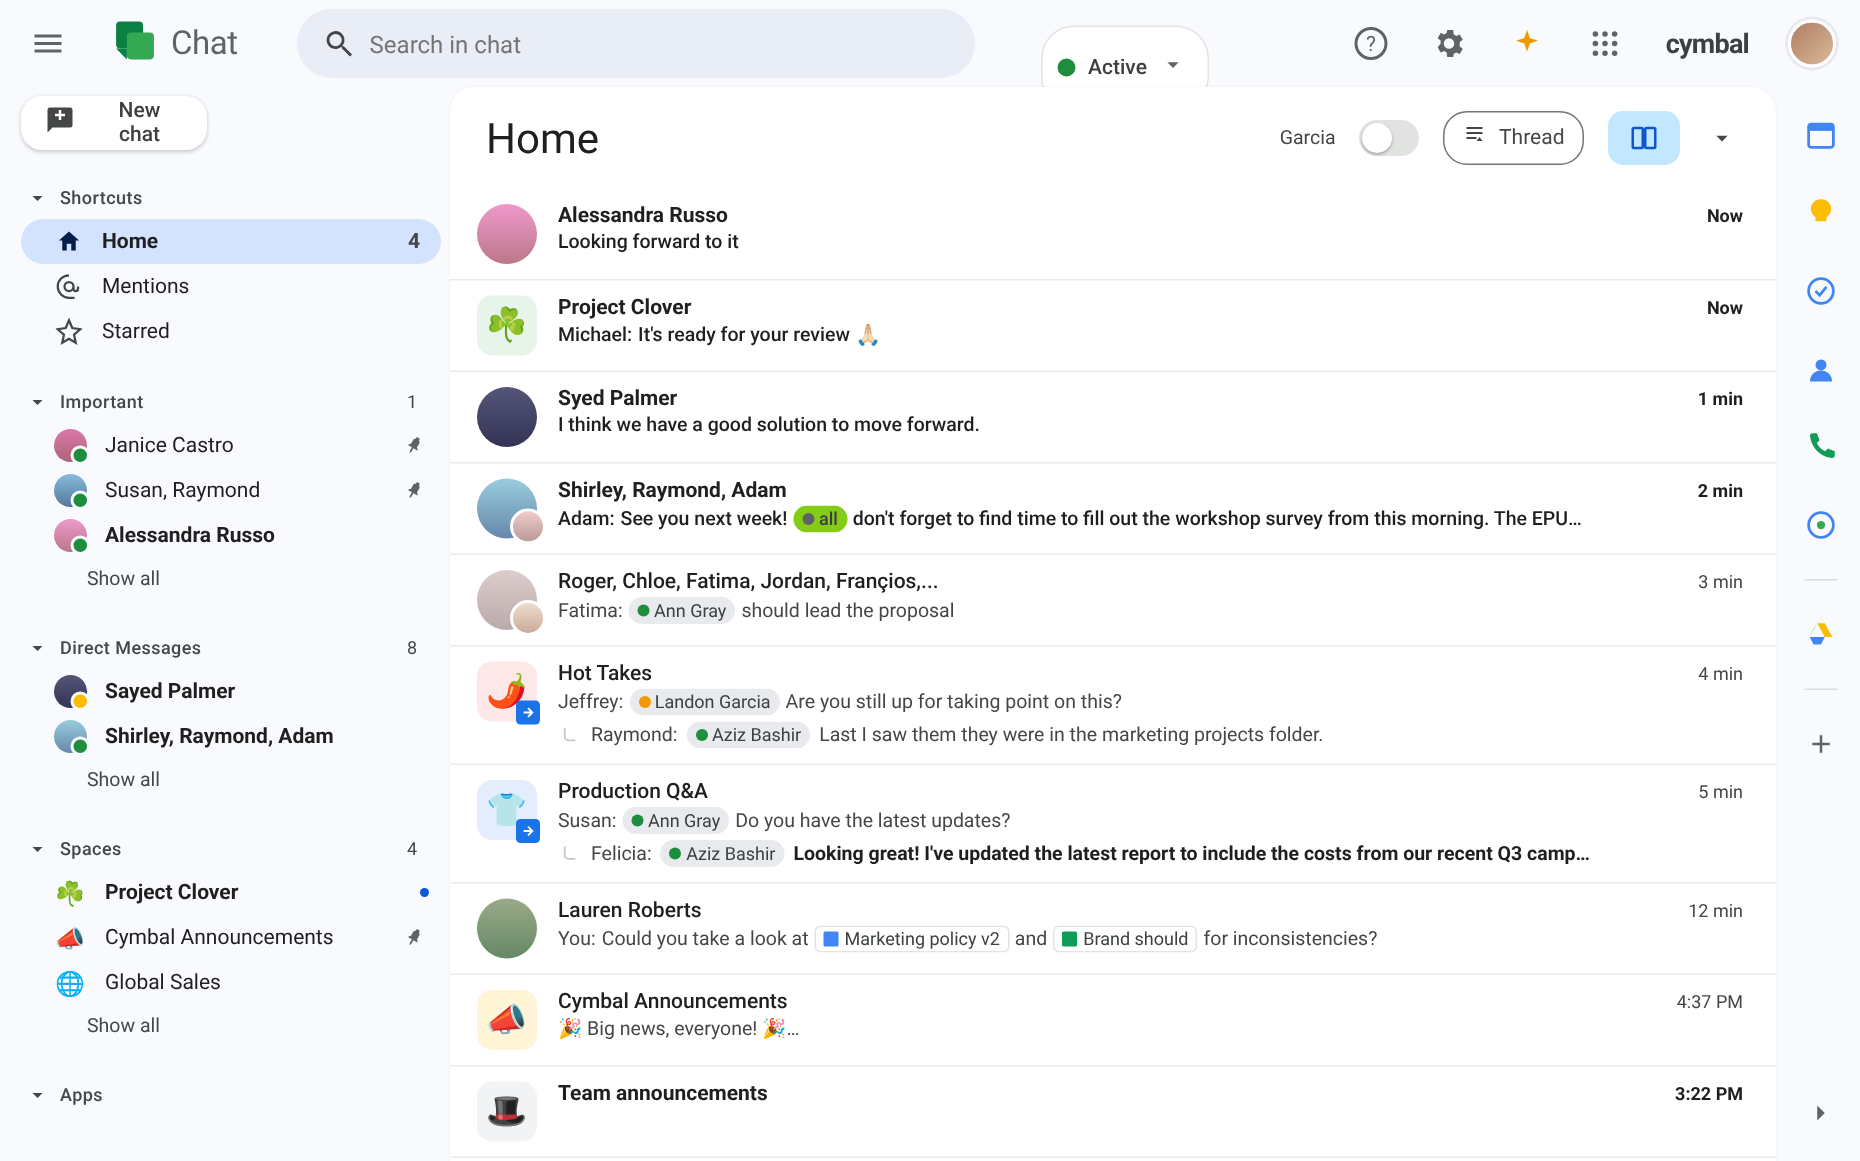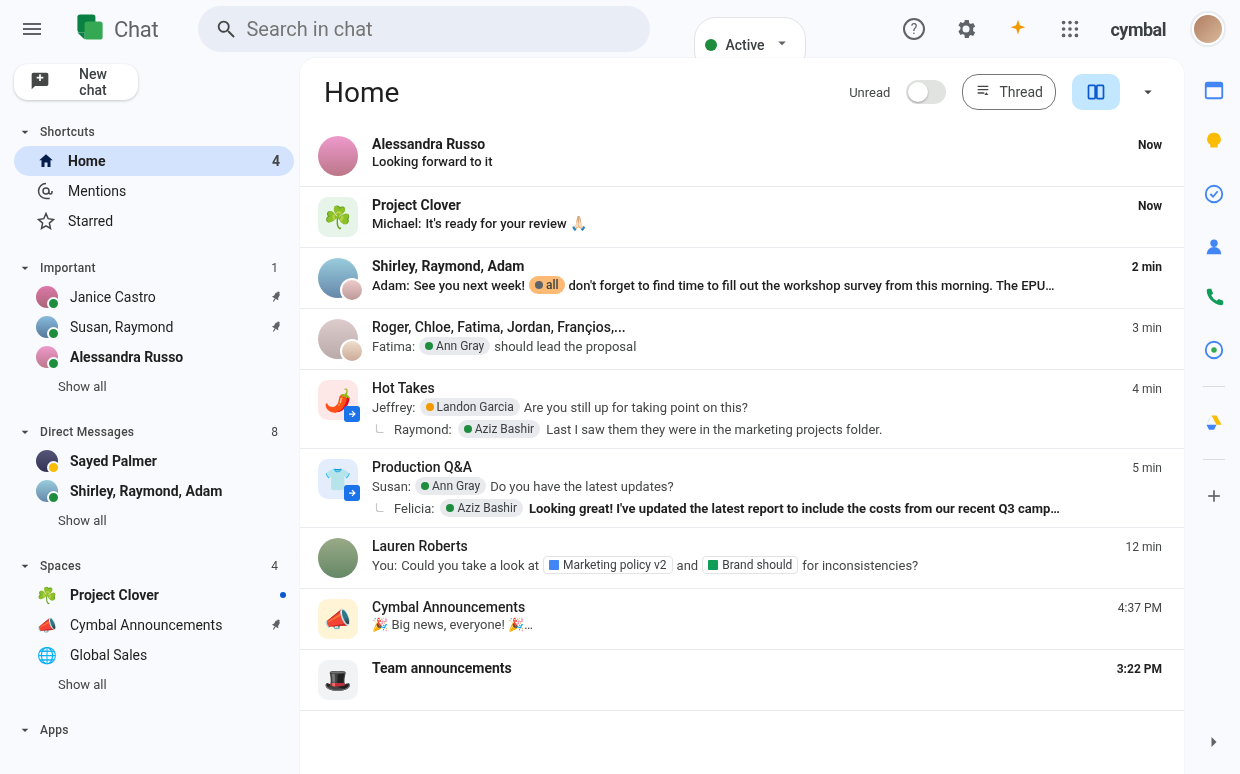--- a/index.html
+++ b/index.html
@@ -6,21 +6,21 @@
   body { background: #f8fafd; width: 1240px; height: 774px; overflow: hidden; display: flex; flex-direction: column; }
 
   
   .topbar { height: 58px; display: flex; align-items: center; padding: 0 8px; gap: 8px; }
   .hamburger { width: 48px; height: 48px; display: flex; align-items: center; justify-content: center; border-radius: 50%; cursor: pointer; }
   .logo-wrap { display: flex; align-items: center; gap: 6px; padding: 0 8px; }
   .logo-icon svg { width: 36px; height: 36px; }
   .logo-text { font-size: 22px; color: #5f6368; letter-spacing: -0.3px; }
   .searchbar { flex: 0 0 452px; margin-left: 24px; height: 46px; background: #e9eef6; border-radius: 24px; display: flex; align-items: center; padding: 0 8px; }
   .searchbar .search-icon { width: 40px; height: 40px; display: flex; align-items: center; justify-content: center; color: #444746; }
-  .searchbar input { flex: 1; border: none; background: transparent; font-size: 20px; color: #737373; outline: none; }
+  .searchbar input { flex: 1; border: none; background: transparent; font-size: 16px; color: #737373; outline: none; }
   .status-pill { margin-left: 36px; height: 56px; background: #fff; border: 1px solid #e3e3e3; border-radius: 22px; display: flex; align-items: center; padding: 0 14px 0 10px; gap: 8px; margin-top: 32px; }
   .status-dot { width: 12px; height: 12px; border-radius: 50%; background: #1e8e3e; }
   .status-text { font-size: 14px; color: #3c4043; font-weight: 500; }
   .status-caret { color: #5f6368; }
   .topbar-spacer { flex: 1; }
   .topbar-icon { width: 44px; height: 44px; display: flex; align-items: center; justify-content: center; color: #5f6368; border-radius: 50%; cursor: pointer; }
   .org-logo { font-size: 18px; font-weight: 700; letter-spacing: -0.5px; color: #3c4043; padding: 0 10px; }
   .avatar-img { width: 32px; height: 32px; border-radius: 50%; background: linear-gradient(135deg,#b07d62,#d9b99b); border: 2px solid #fff; box-shadow: 0 0 0 2px #e8eaed; margin: 0 8px; }
 
   
@@ -73,21 +73,21 @@
   .thread-title { font-size: 14px; color: #1f1f1f; font-weight: 500; }
   .thread-title.bold { font-weight: 700; }
   .thread-time { font-size: 12px; color: #444746; margin-left: auto; white-space: nowrap; }
   .thread-time.bold { font-weight: 700; color: #1f1f1f;}
   .thread-snippet { font-size: 13px; color: #444746; white-space: nowrap; overflow: hidden; text-overflow: ellipsis; display: flex; align-items: center; gap: 4px; }
   .thread-snippet.bold { color: #1f1f1f; font-weight: 500; }
   .thread-subline { display: flex; align-items: center; gap: 6px; font-size: 13px; color: #444746; padding-left: 0px; margin-top: 2px; white-space: nowrap; overflow: hidden; text-overflow: ellipsis;}
   .subline-indent { width: 16px; display:flex; align-items:center; justify-content:center; color:#c4c7c5;}
   .mention-chip { background: #e8eaed; border-radius: 10px; padding: 0 6px; font-size: 12px; color: #3c4043; display: inline-flex; align-items: center; gap: 3px; height: 18px; }
   .mention-chip .dot { width: 8px; height: 8px; border-radius: 50%; }
-  .mention-all { background: #fdba74; }
+  .mention-all { background: #84cc16; }
   .file-chip { background: #fff; border: 1px solid #e3e3e3; border-radius: 4px; padding: 0 5px; font-size: 12px; color: #3c4043; display:inline-flex; align-items:center; gap:4px; height:18px;}
   .pray-emoji { font-size: 14px; }
 
   
   .rail { width: 52px; display: flex; flex-direction: column; align-items: center; padding-top: 12px; gap: 12px; }
   .rail-icon { width: 40px; height: 40px; display: flex; align-items: center; justify-content: center; border-radius: 50%; cursor: pointer; }
   .rail-divider { width: 22px; height: 1px; background: #dadce0; margin: 4px 0; }
   .rail-expand { margin-top: auto; margin-bottom: 16px; width: 32px; height: 32px; display:flex; align-items:center; justify-content:center; color:#5f6368; cursor:pointer; border-radius: 50%; }
 
   ::-webkit-scrollbar { width: 8px; }
@@ -315,21 +315,21 @@
         
       </div>
 
     </div>
   </div>
 
   <div class="pane">
     <div class="pane-header">
       <div class="pane-title">Home</div>
       <div class="pane-header-spacer"></div>
-      <span class="unread-label">Unread</span>
+      <span class="unread-label">Garcia</span>
       <div class="toggle"></div>
       <div class="thread-chip">
         <span><svg viewBox="0 0 24 24" width="16" height="16">
               <path fill="#444746" d="M4 4h16v2H4zM4 9h16v2H4zM4 14h10v2H4zM17 14l3 4h-6z"></path>
             </svg></span>
         <span>Thread</span>
       </div>
       <div class="view-chip">
         <svg viewBox="0 0 24 24" width="20" height="20">
             <rect x="3" y="4" width="8" height="16" rx="1" fill="none" stroke="#0b57d0" stroke-width="2"></rect>
@@ -366,20 +366,30 @@
             <span class="thread-time bold">Now</span>
           </div>
           <div class="thread-snippet bold">
             <span>Michael:</span>
             <span>It's ready for your review</span>
             <span class="pray-emoji">🙏🏻</span>
           </div>
         </div>
       </div>
 
+      <div class="thread-row">
+        <div class="thread-avatar" style="background:linear-gradient(#557,#335)"></div>
+        <div class="thread-body">
+          <div class="thread-title-row">
+            <span class="thread-title bold">Syed Palmer</span>
+            <span class="thread-time bold">1 min</span>
+          </div>
+          <div class="thread-snippet bold">I think we have a good solution to move forward.</div>
+        </div>
+      </div>
 
       <div class="thread-row">
         <div class="thread-avatar" style="background:linear-gradient(#9cd,#68a)">
           <div class="thread-avatar-overlay" style="background:linear-gradient(#ecc,#b99)"></div>
         </div>
         <div class="thread-body">
           <div class="thread-title-row">
             <span class="thread-title bold">Shirley, Raymond, Adam</span>
             <span class="thread-time bold">2 min</span>
           </div>

